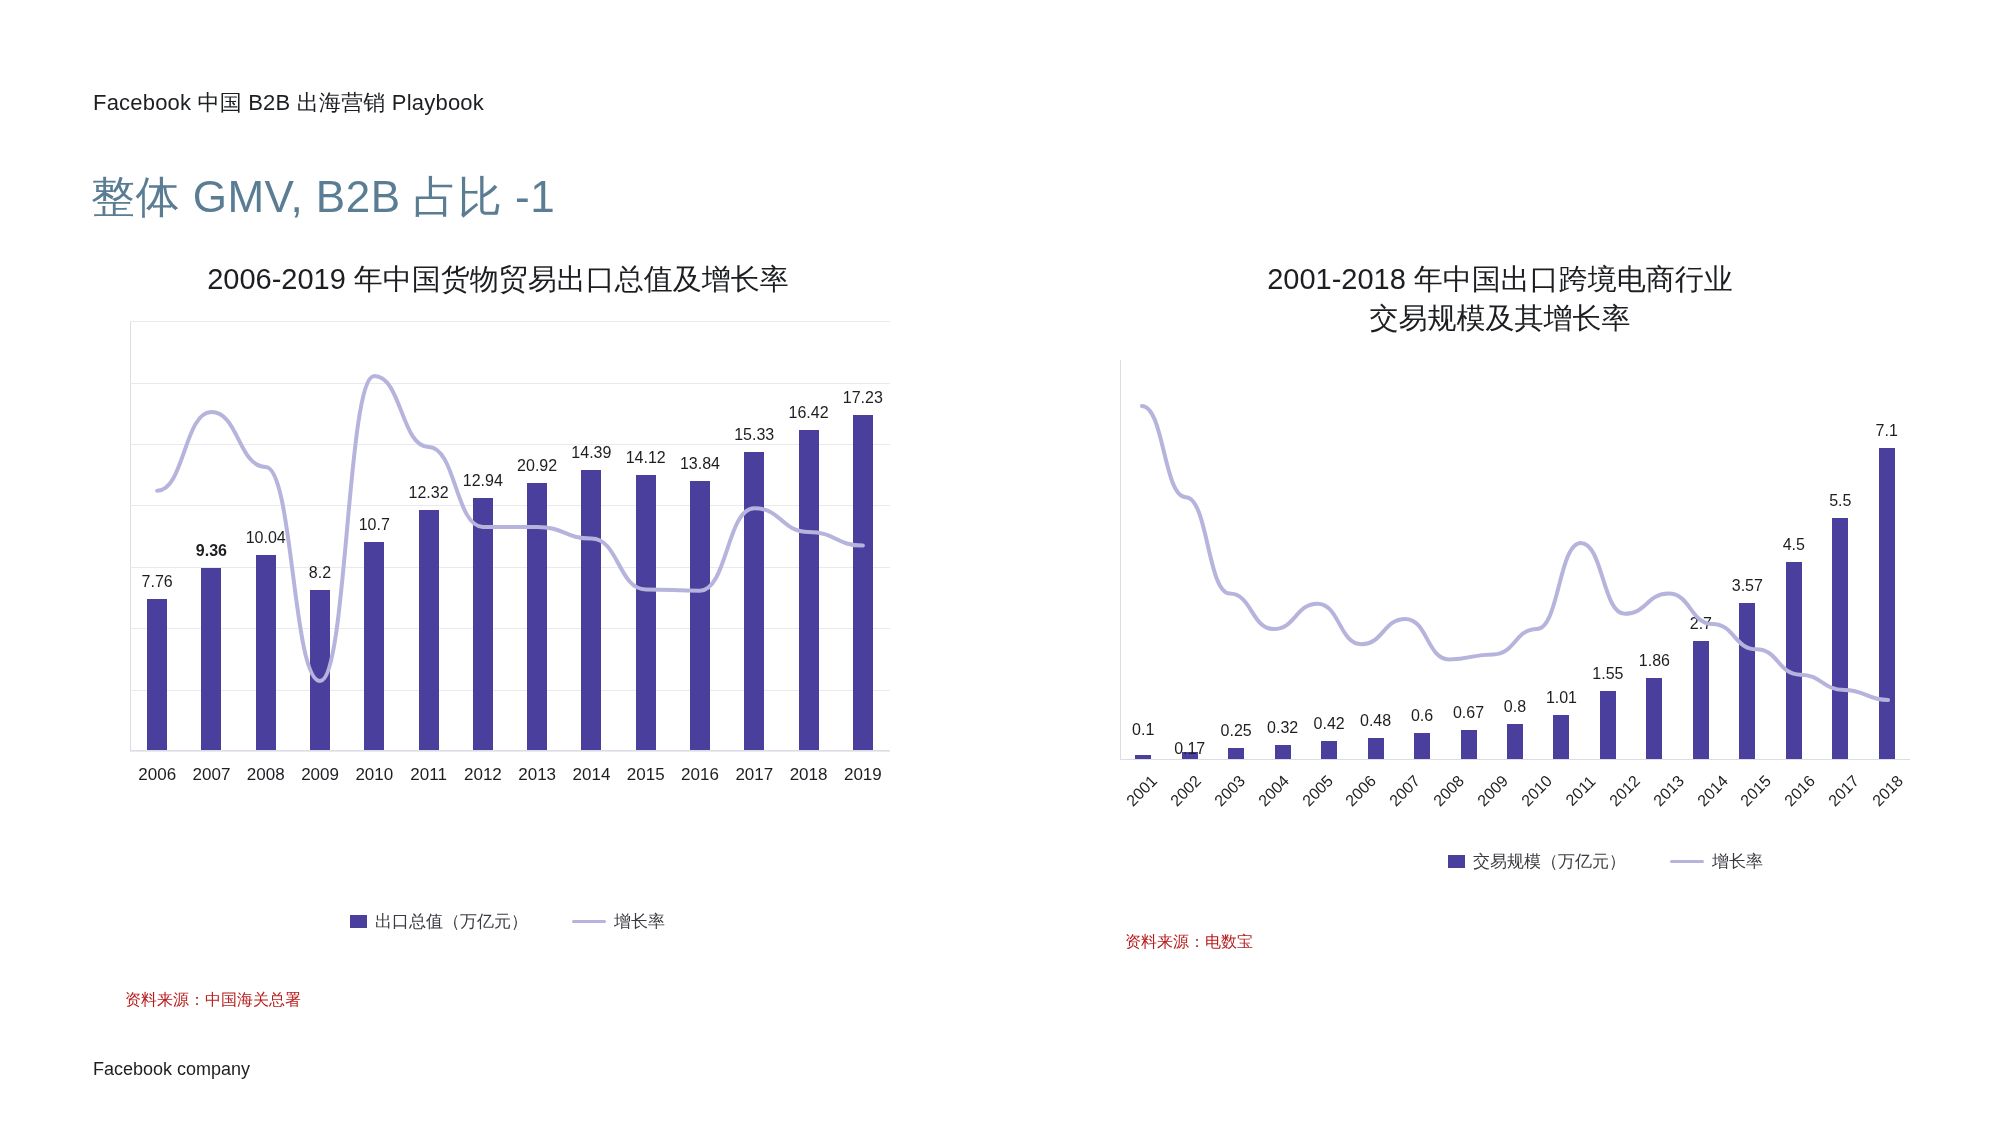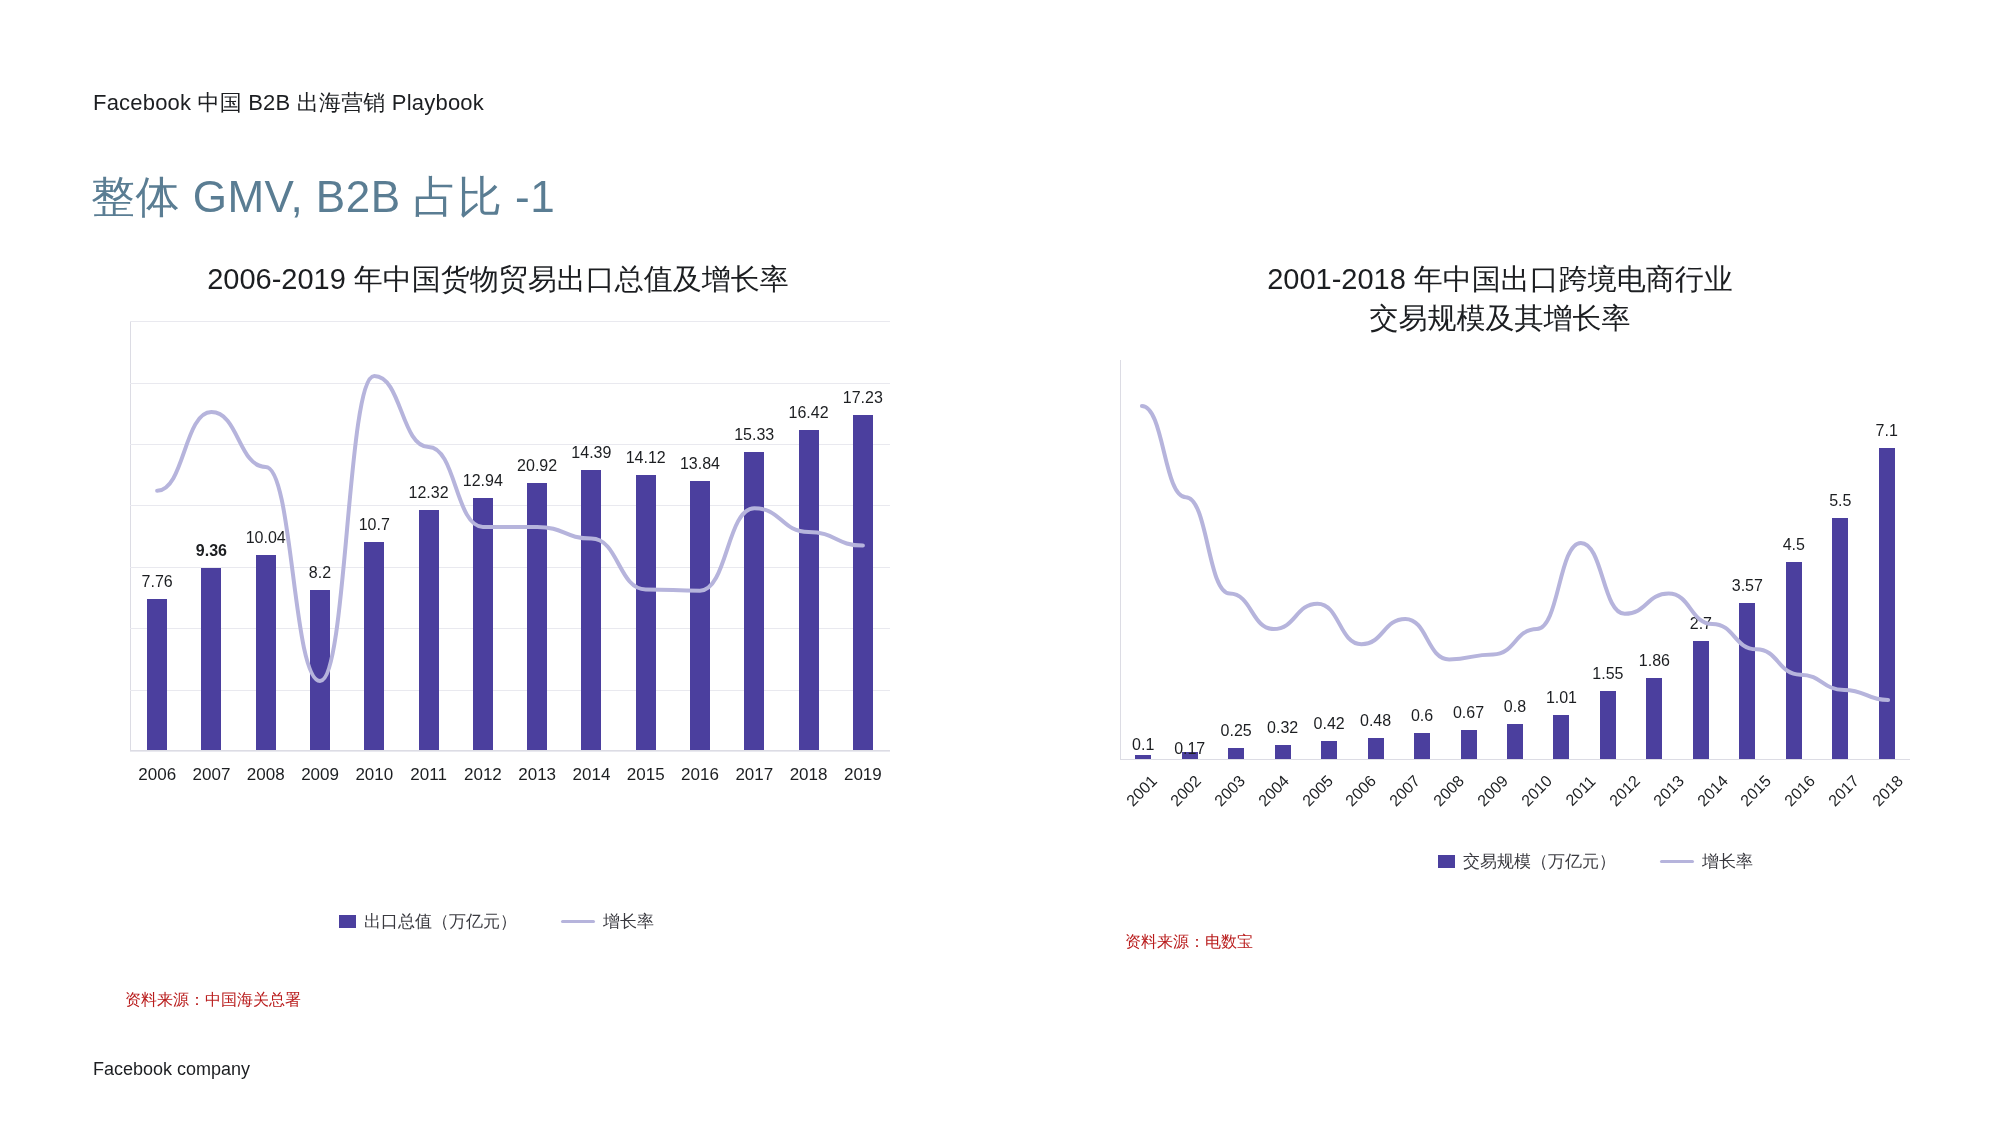--- a/index.html
+++ b/index.html
@@ -246,21 +246,21 @@
         <div class="xlab">2012</div>
         <div class="xlab">2013</div>
         <div class="xlab">2014</div>
         <div class="xlab">2015</div>
         <div class="xlab">2016</div>
         <div class="xlab">2017</div>
         <div class="xlab">2018</div>
         <div class="xlab">2019</div>
       </div>
 
-    <div class="legend" id="legend-left" style="left: 279px; top: 650px; text-align: right;">
+    <div class="legend" id="legend-left" style="left: 290px; top: 650px; text-align: right;">
       <div class="item">
         <span class="swatch-bar"></span>
         <span>出口总值（万亿元）</span>
       </div>
       <div class="item">
         <span class="swatch-line"></span>
         <span>增长率</span>
       </div>
     </div>
 
@@ -269,21 +269,21 @@
 
   <div class="panel" id="panel-right">
     <div class="chart-title">2001-2018 年中国出口跨境电商行业
 交易规模及其增长率</div>
 
     <div class="plot" id="plot-right">
         <div class="axis-y"></div>
         <div class="axis-x"></div>
         <div class="bars">
           <div class="bar-slot">
-            <div class="bar-label" style="bottom: 5px;">0.1</div>
+            <div class="bar-label" style="bottom: 20px;">0.1</div>
             <div class="bar" style="height: 4.38462px; width: 16px; background: rgb(75, 63, 158);"></div>
           </div>
           <div class="bar-slot">
             <div class="bar-label" style="bottom: 1px;">0.17</div>
             <div class="bar" style="height: 7.45385px; width: 16px; background: rgb(75, 63, 158);"></div>
           </div>
           <div class="bar-slot">
             <div class="bar-label" style="bottom: 18.9615px;">0.25</div>
             <div class="bar" style="height: 10.9615px; width: 16px; background: rgb(75, 63, 158);"></div>
           </div>
@@ -363,21 +363,21 @@
         <div class="xlab">2011</div>
         <div class="xlab">2012</div>
         <div class="xlab">2013</div>
         <div class="xlab">2014</div>
         <div class="xlab">2015</div>
         <div class="xlab">2016</div>
         <div class="xlab">2017</div>
         <div class="xlab">2018</div>
       </div>
 
-    <div class="legend" id="legend-right" style="left: 378px; top: 590px; text-align: center;">
+    <div class="legend" id="legend-right" style="left: 388px; top: 590px; text-align: center;">
       <div class="item">
         <span class="swatch-bar"></span>
         <span>交易规模（万亿元）</span>
       </div>
       <div class="item">
         <span class="swatch-line"></span>
         <span>增长率</span>
       </div>
     </div>
 

